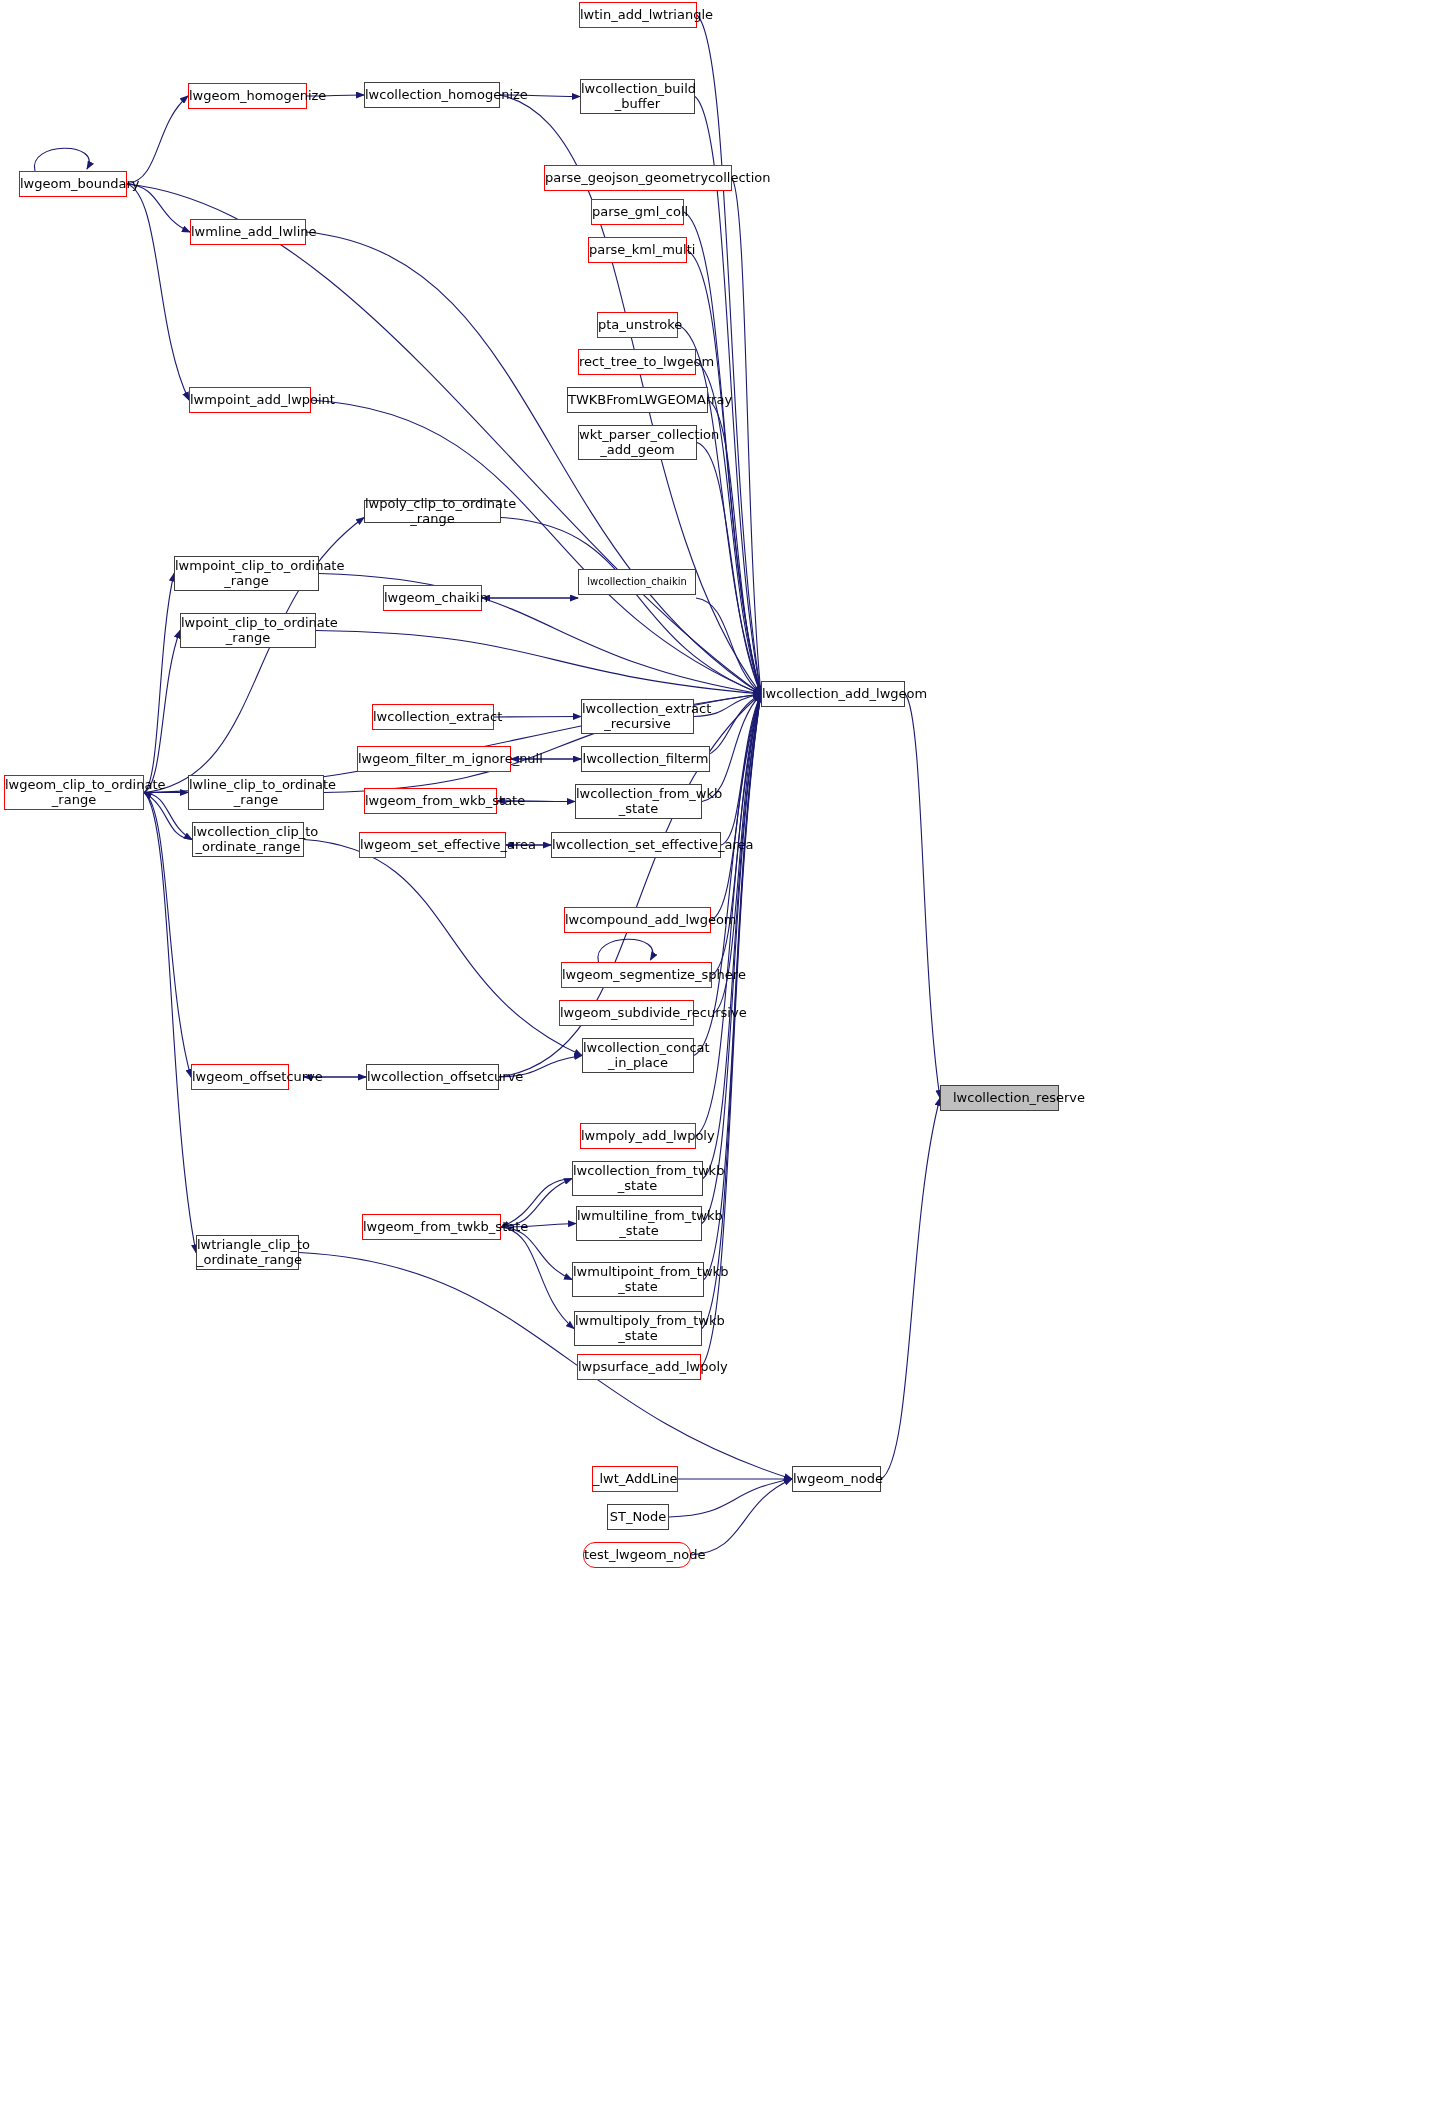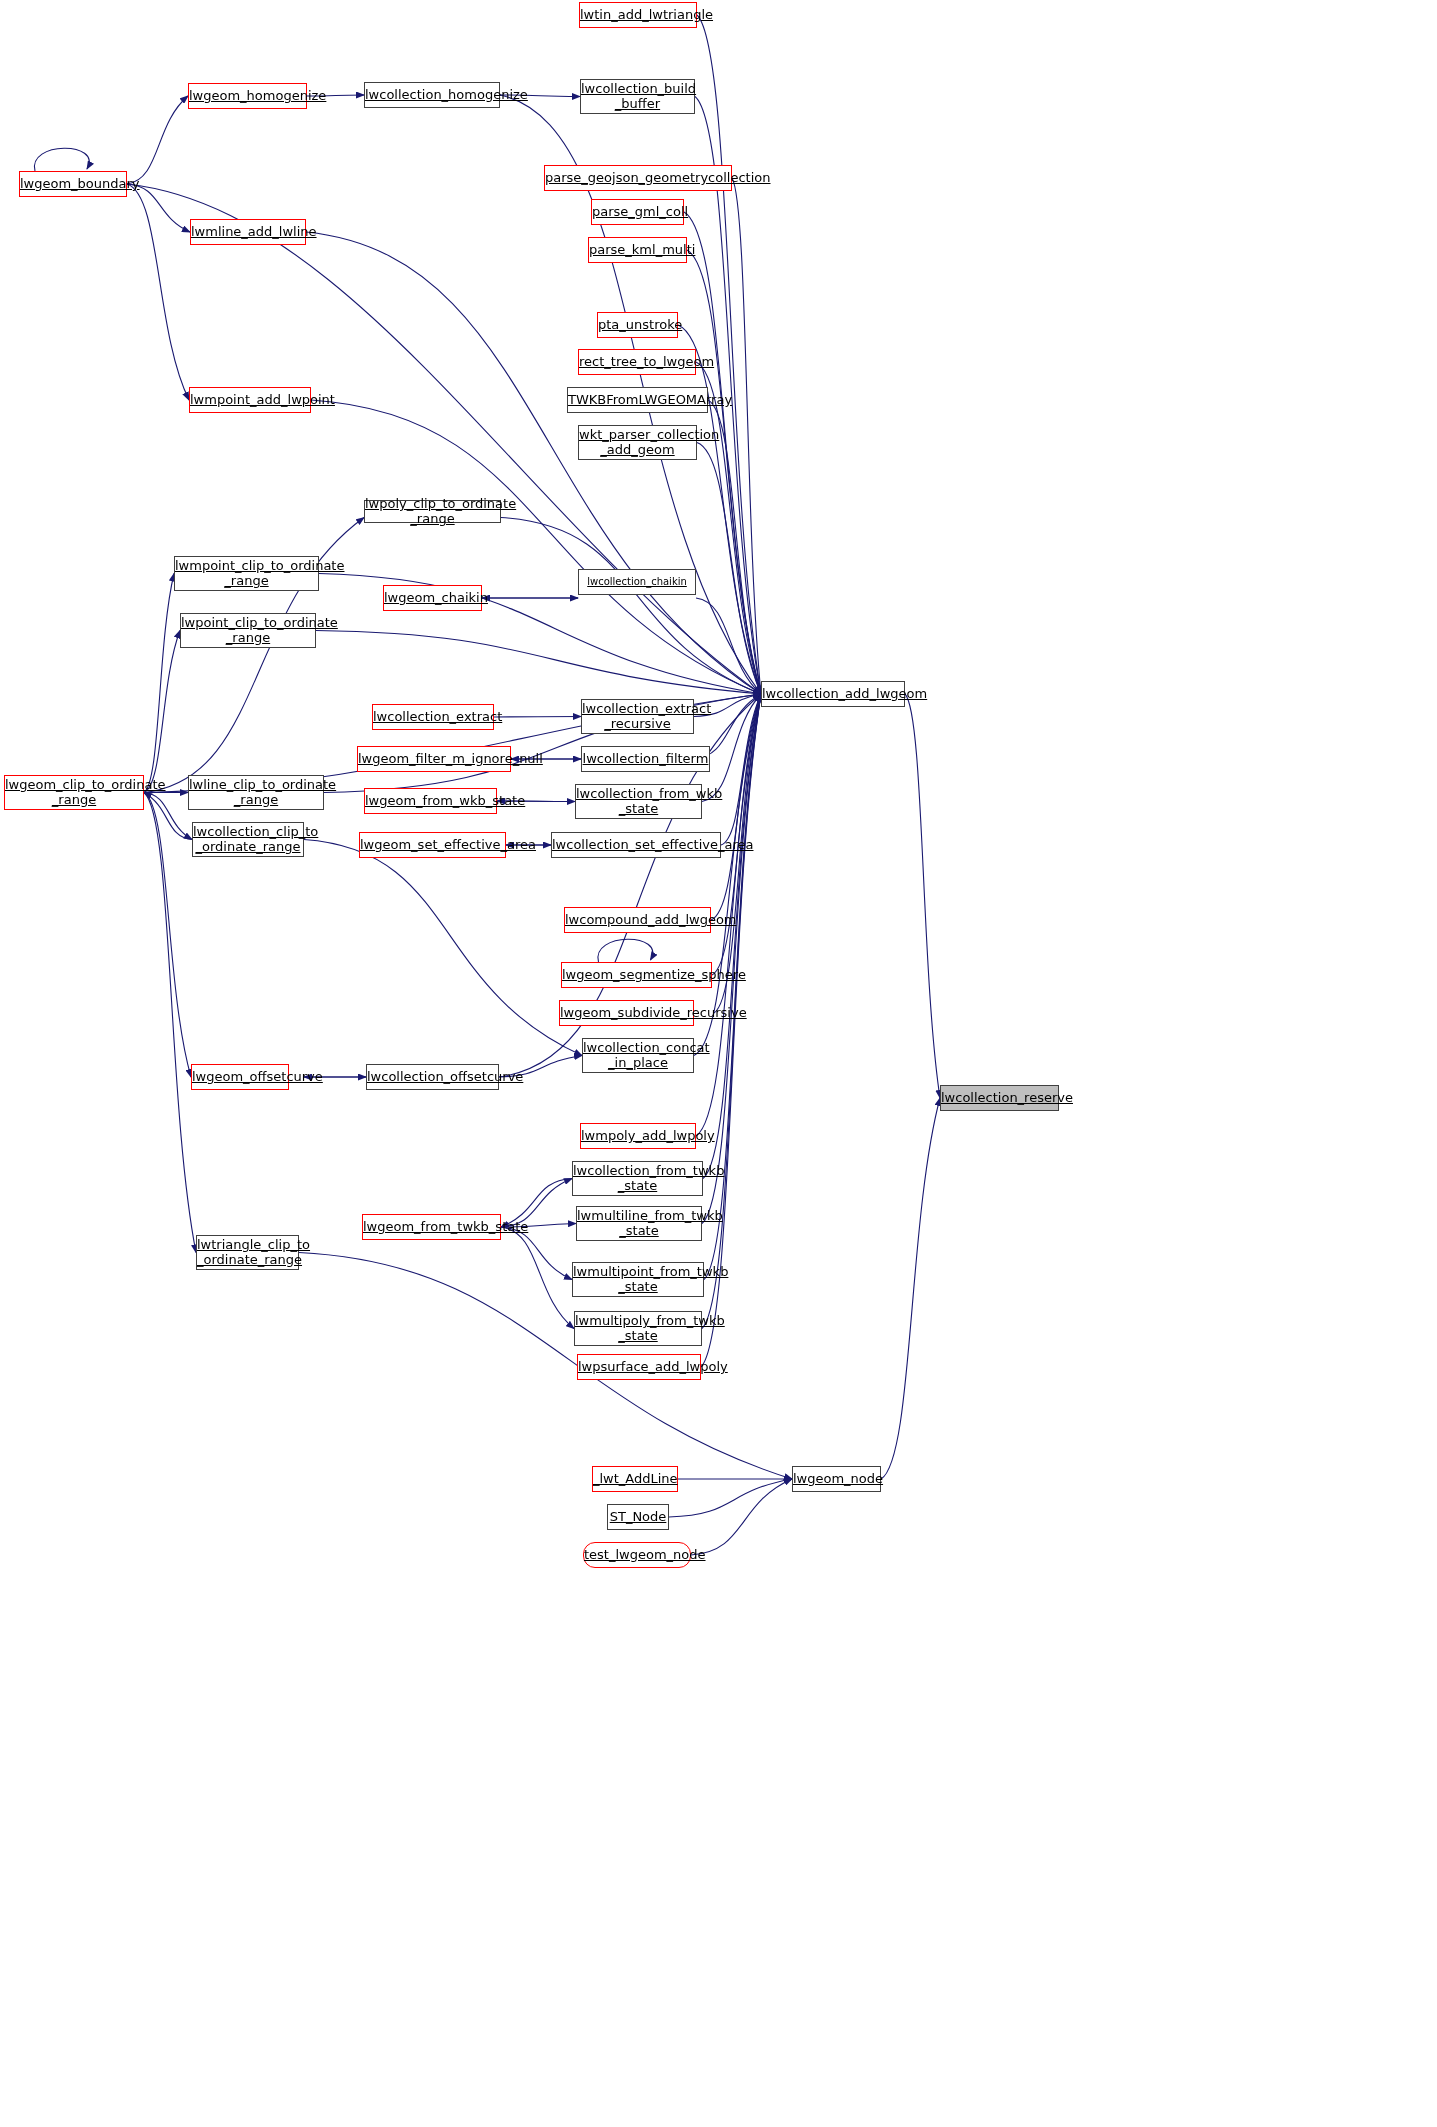--- a/index.html
+++ b/index.html
@@ -2,24 +2,24 @@
 <html><head>
 <meta charset="utf-8">
 <title>call graph</title>
 <style>
   html,body{margin:0;padding:0;background:#ffffff;}
   #canvas{position:relative;width:1437px;height:2127px;background:#ffffff;
           font-family:"DejaVu Sans","Liberation Sans",sans-serif;overflow:hidden;}
   .node{position:absolute;box-sizing:border-box;display:flex;align-items:center;
         justify-content:center;text-align:center;line-height:1.08;
         background:#ffffff;white-space:pre-line;}
-  .node span{display:block;width:100%;padding:0 3px;text-decoration:underline;}
+  .node span{display:block;width:100%;padding:0 3px;}
   .node.red{border:1.6px solid #ff0000;color:#000000;}
   .node.black{border:1.6px solid #404040;color:#000000;}
-  .node.cur{border:1.6px solid #404040;background:#bfbfbf;color:#000000;}
+  .node.cur{border:1.6px solid #404040;background:#bfbfbf;color:#000000;padding-left:12px;}
   svg.edges{position:absolute;left:0;top:0;width:1437px;height:2127px;
             pointer-events:none;}
 </style>
 </head>
 <body>
 
 <div id="canvas">
   <svg class="edges" id="edge-layer" viewBox="0 0 1437 2127" xmlns="http://www.w3.org/2000/svg">
     <defs>
       <marker id="arrow" markerWidth="9" markerHeight="7" refX="8" refY="3.5" orient="auto" markerUnits="userSpaceOnUse">

